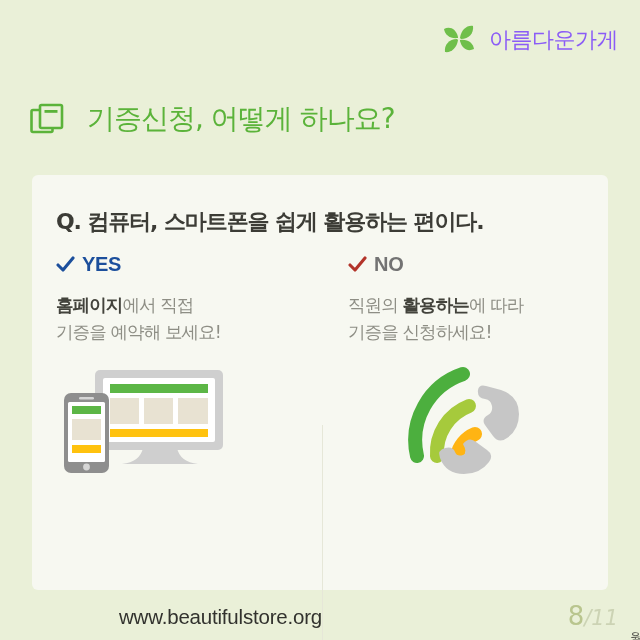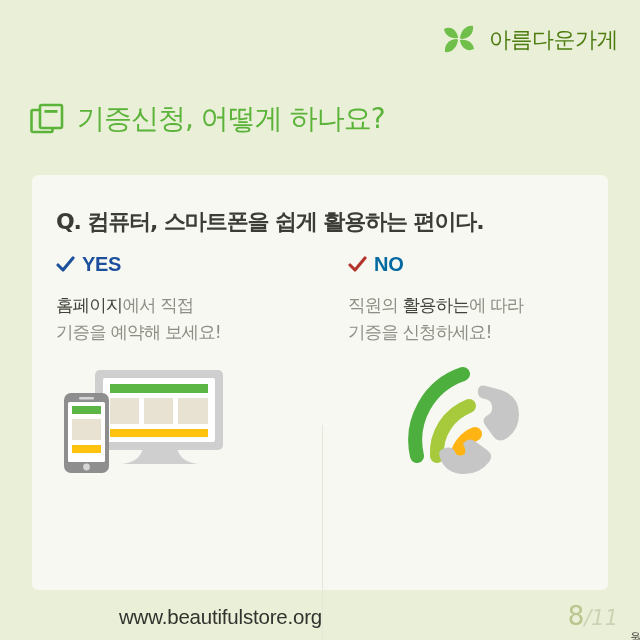--- a/index.html
+++ b/index.html
@@ -21,33 +21,33 @@
     position: absolute;
     top: 18px;
     right: 22px;
     display: flex;
     align-items: center;
     gap: 8px;
   }
   .brand-mark { width: 44px; height: 44px; display: block; }
   .brand-name {
     font-size: 22px;
-    color: #4d7c0f;
+    color: #8b5cf6;
     letter-spacing: -0.5px;
     font-family: Liberation Serif, serif;
   }
 
   
   .title-row {
     position: absolute;
     top: 100px;
     left: 30px;
     display: flex;
     align-items: center;
-    gap: 13px;
+    gap: 23px;
   }
   .title-icon { width: 34px; height: 34px; display: block; }
   .title-text {
     font-size: 28px;
     color: #5bb33a;
     font-weight: normal;
     letter-spacing: -1px;
     font-family: "DejaVu Sans", "Liberation Sans", sans-serif;
   }
 
@@ -106,33 +106,33 @@
     gap: 7px;
     height: 28px;
   }
   .answer-check { width: 19px; height: 19px; display: block; }
   .answer-label {
     font-size: 20px;
     font-weight: bold;
     letter-spacing: -0.3px;
   }
   .yes .answer-label { color: #1c4f9c; }
-  .no .answer-label { color: #0369a1; }
+  .no .answer-label { color: #737373; }
 
   .answer-desc {
     margin-top: 14px;
     font-size: 17.5px;
     line-height: 1.52;
     color: #8e8e85;
     letter-spacing: -0.9px;
     font-family: "DejaVu Sans", "Liberation Sans", sans-serif;
   }
   .answer-desc .em {
     color: #43433c;
-    font-weight: normal;
+    font-weight: bold;
   }
 
   
   .art-left {
     position: absolute;
     left: 28px;
     top: 118px;
     width: 200px;
     height: 112px;
   }

